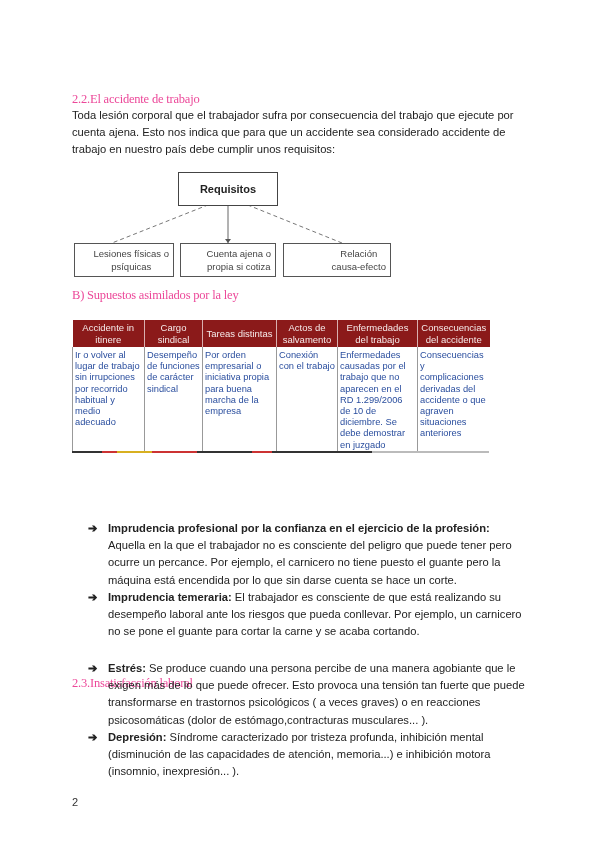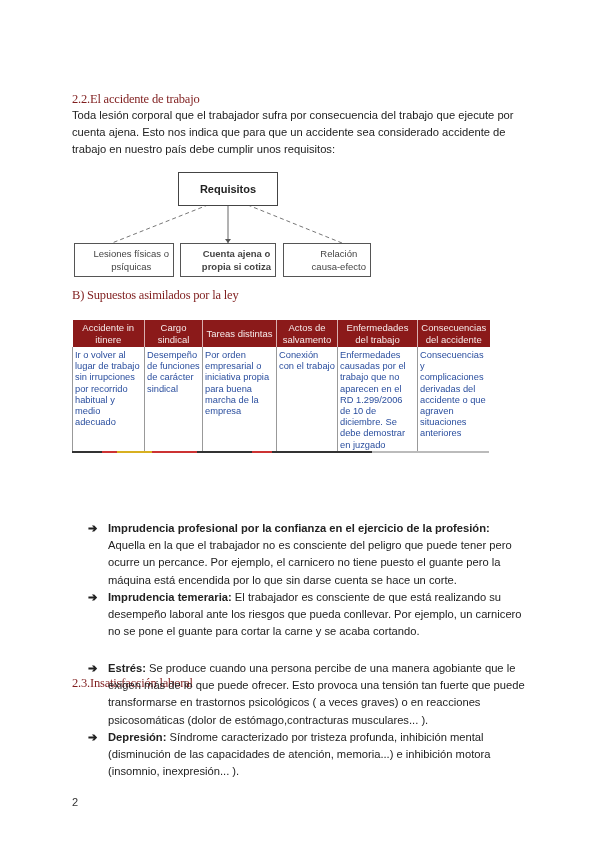--- a/index.html
+++ b/index.html
@@ -2,21 +2,21 @@
 <html><head>
 <meta charset="utf-8">
 <style>
   * { box-sizing: border-box; margin: 0; padding: 0; }
   html, body { width: 600px; height: 848px; background: #ffffff; overflow: hidden; }
   body { position: relative; font-family: "Liberation Sans", sans-serif; color: #222; }
 
   .heading {
     position: absolute; left: 72px;
     font-family: "Liberation Serif", serif;
-    color: #7f1d1d; font-size: 12.5px; letter-spacing: -0.2px;
+    color: #ec4899; font-size: 12.5px; letter-spacing: -0.2px;
   }
   .para {
     position: absolute; left: 72px; width: 460px;
     font-size: 11.2px; line-height: 17px; color: #222;
   }
 
   
   .diagram { position: absolute; left: 72px; top: 170px; width: 310px; height: 100px; }
   .diagram svg { position: absolute; left: 0; top: 0; }
   .dbox-root {
@@ -70,24 +70,24 @@
   <svg width="310" height="110">
     <line x1="156" y1="27" x2="40" y2="73" stroke="#777" stroke-width="1" stroke-dasharray="4,3"></line>
     <line x1="156" y1="27" x2="156" y2="73" stroke="#666" stroke-width="1"></line>
     <polygon points="153,69 159,69 156,73" fill="#555"></polygon>
     <line x1="156" y1="27" x2="270" y2="73" stroke="#777" stroke-width="1" stroke-dasharray="4,3"></line>
   </svg>
   <div class="dbox-root">Requisitos</div>
   <div class="dbox" style="left:2px; width:100px;">
     <span><span>Lesiones físicas o</span><br><span>psíquicas</span></span>
   </div>
-  <div class="dbox" style="left:108px; width:96px;font-weight:bold;">
+  <div class="dbox" style="left:108px; width:96px;">
     <span><span>Cuenta ajena o</span><br><span>propia si cotiza</span></span>
   </div>
-  <div class="dbox" style="left:211px; width:88px;">
+  <div class="dbox" style="left:211px; width:108px;">
     <span><span>Relación</span><br><span>causa-efecto</span></span>
   </div>
 </div>
 
 <div class="heading" style="top:288px;">B) Supuestos asimilados por la ley</div>
 
 <div class="table-wrap">
   <table>
     <colgroup>
       <col style="width:72px">

